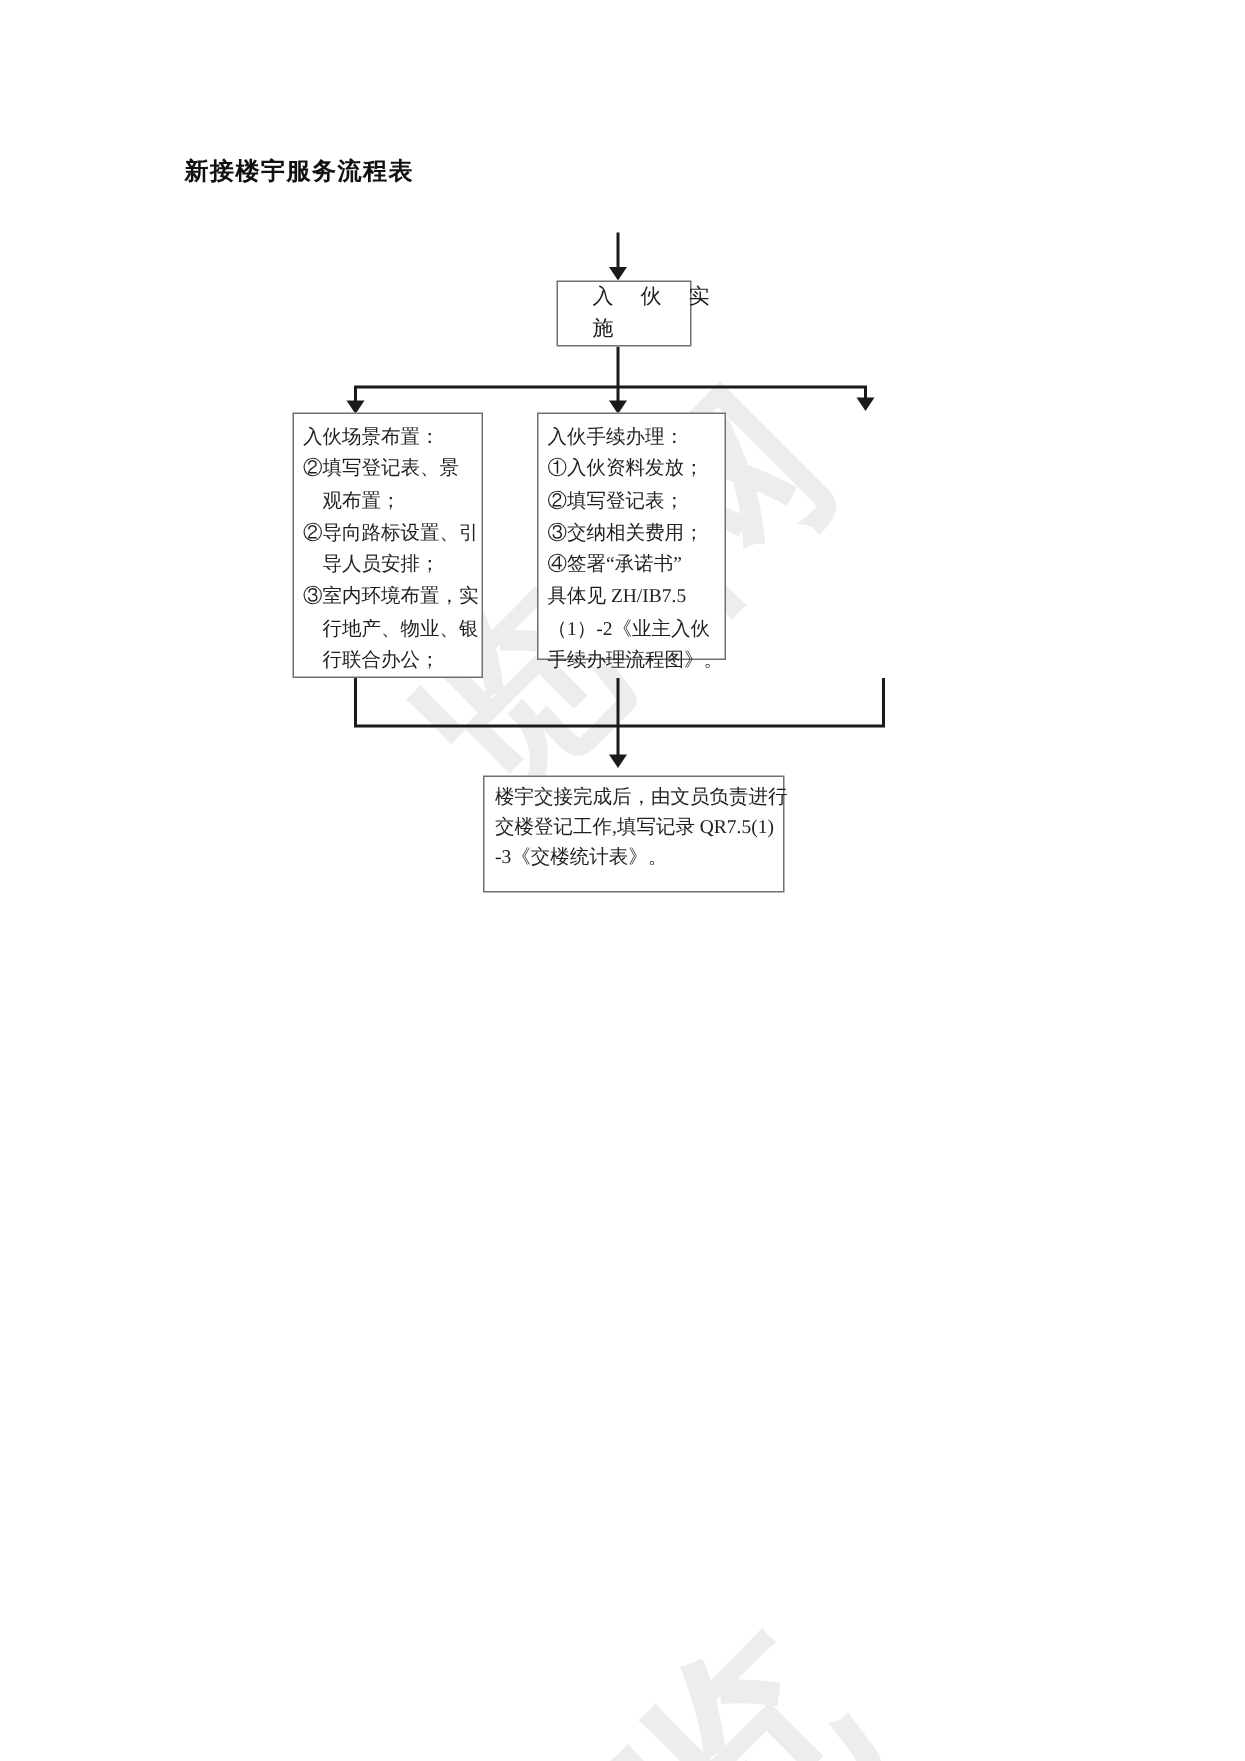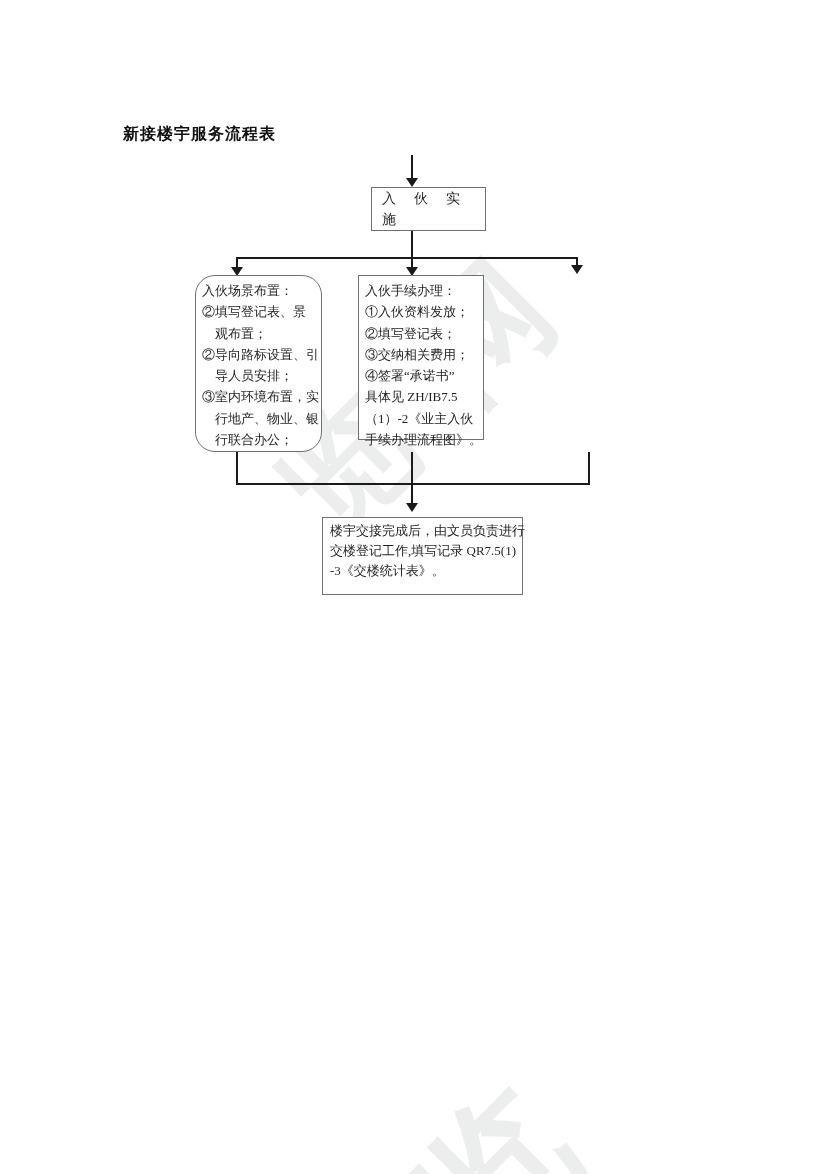--- a/index.html
+++ b/index.html
@@ -14,21 +14,21 @@
   body{background:#ffffff;}
   .page{
     position:relative;
     width:830px;height:1174px;
     background:var(--page_bg);
     overflow:hidden;
     font-family:"Liberation Serif","DejaVu Serif",serif;
     color:var(--text);
   }
   .title{
-    position:absolute;left:123px;top:124px;
+    position:absolute;left:123px;top:104px;
     font-family:Liberation Mono, monospace;
     font-size:16px;font-weight:bold;letter-spacing:1px;color:#111;
     white-space:nowrap;
   }
   
   .wm{
     position:absolute;z-index:0;
     font-family:"DejaVu Sans","Liberation Sans",sans-serif;
     font-weight:bold;color:var(--watermark);
     transform:rotate(-45deg);
@@ -47,23 +47,23 @@
     border-top:9px solid var(--line);
   }
   
   .fbox{
     position:absolute;z-index:2;
     background:#fff;border:1px solid var(--box_border);
     box-sizing:border-box;
     font-size:13px;line-height:21.3px;color:var(--text);
   }
   .fbox .ln{white-space:nowrap;}
-  .topbox{left:371px;top:187px;width:115px;height:44px;padding:0 10px;font-size:14px;line-height:21px;}
+  .topbox{left:371px;top:187px;width:90px;height:44px;padding:0 23px;font-size:14px;line-height:21px;}
   .topbox .sp{letter-spacing:18px;}
-  .box-scene{left:195px;top:275px;width:127px;height:177px;padding:4px 6px;border-radius:20px;}
+  .box-scene{left:195px;top:275px;width:127px;height:177px;padding:4px 6px;}
   .box-proc{left:358px;top:275px;width:126px;height:165px;padding:4px 6px;}
   .box-hand{left:521px;top:273px;width:129px;height:179px;padding:5px 6px;}
   .box-result{left:322px;top:517px;width:201px;height:78px;padding:3px 7px;line-height:20px;}
   .uline{text-decoration:underline;}
   .blue{color:var(--link_period);}
 </style>
 </head>
 <body>
 
 <div class="page">

